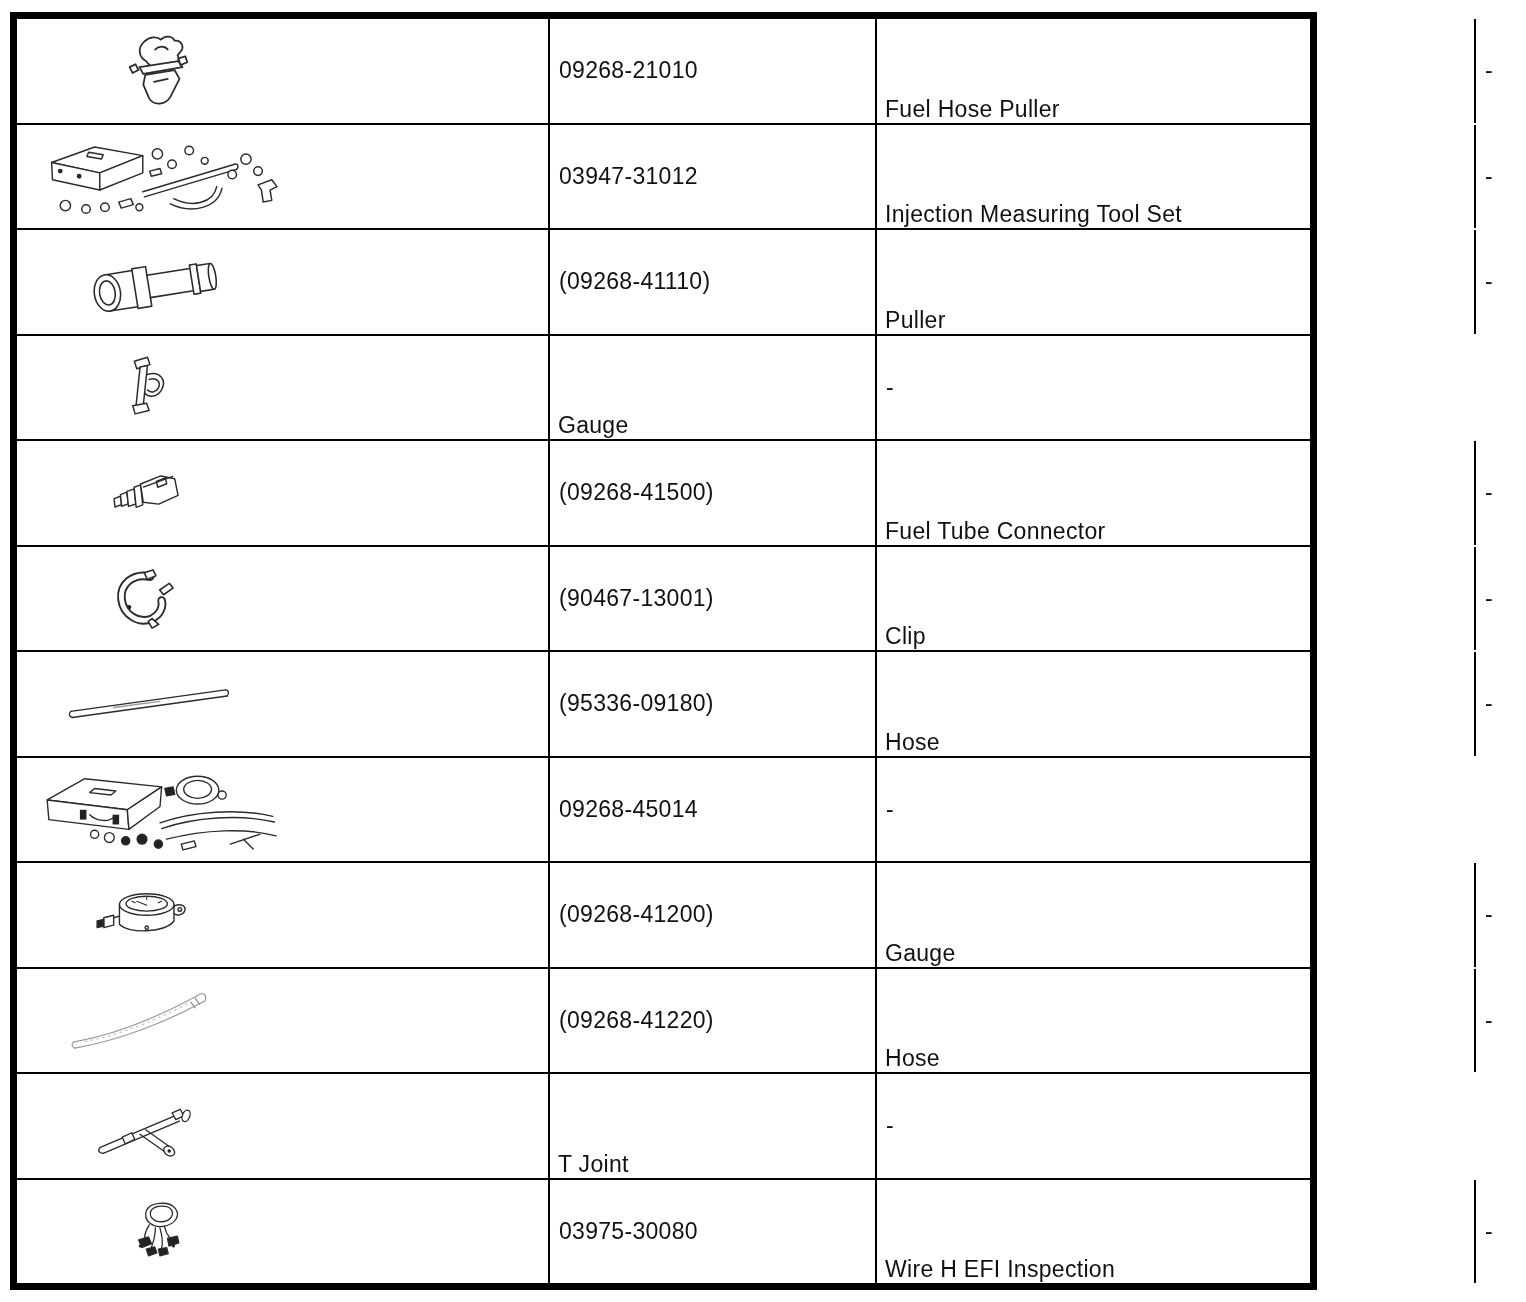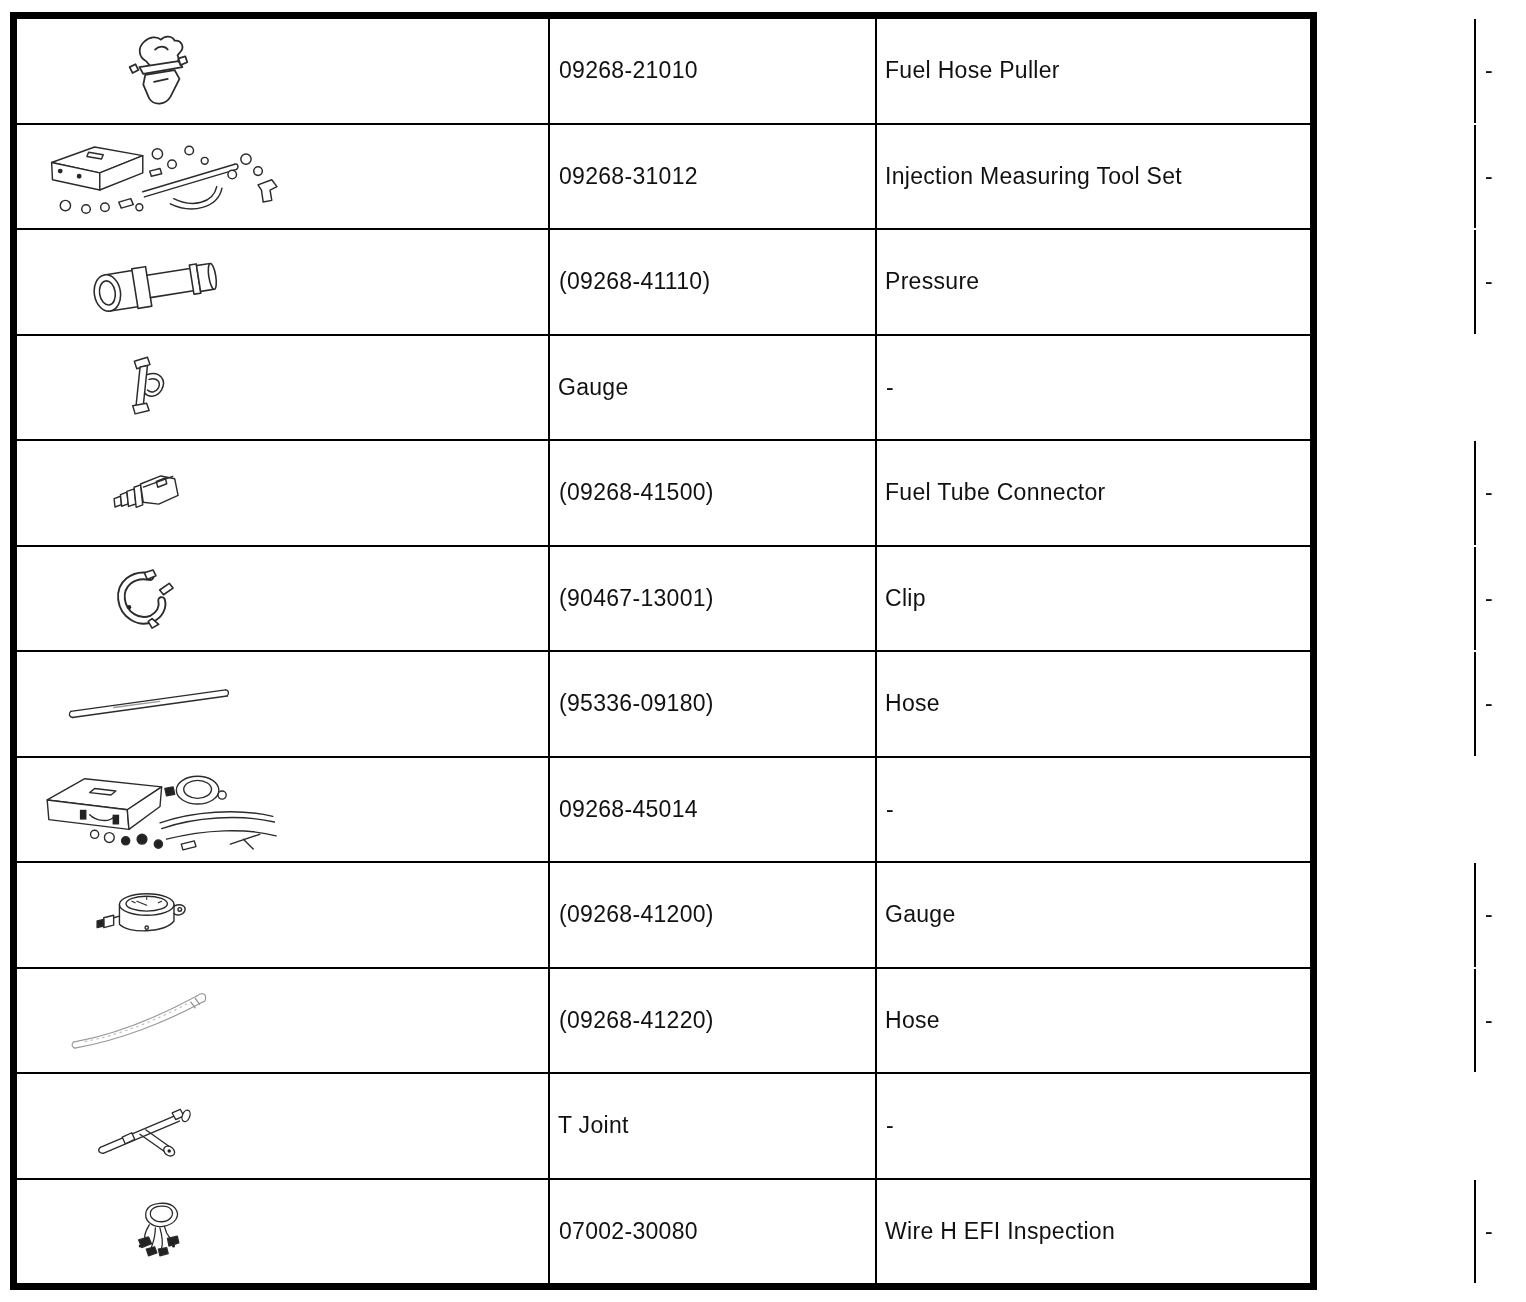--- a/index.html
+++ b/index.html
@@ -8,21 +8,21 @@
   .sst-table{position:absolute;left:10px;top:12px;width:1307px;height:1278px;
              box-sizing:border-box;border:7px solid #000;background:#fff;
              display:flex;flex-direction:column;}
   .row{flex:1;display:grid;grid-template-columns:531px 327px 599px 33px;
        border-top:2px solid #000;min-height:0;}
   .row:first-child{border-top:none;}
   .cell{box-sizing:border-box;display:flex;align-items:center;min-width:0;overflow:hidden;}
   .cell.fig{position:relative;}
   .cell.part,.cell.name,.cell.note{border-left:2px solid #000;}
   .cell.part{padding-left:9px;}
-  .cell.name{padding-left:8px;}
+  .cell.name{padding-left:8px;align-items:flex-end;}
   .cell.note{padding-left:9px;}
   .txt{font-size:23px;letter-spacing:0.3px;white-space:nowrap;}
   .fig svg{position:absolute;display:block;}
   
   .fig-fuel-hose-puller{left:103px;top:9px;width:72px;height:88px;}
   .fig-injection-measuring-tool-set{left:10px;top:10px;width:278px;height:86px;}
   .fig-adaptor{left:63px;top:16px;width:148px;height:66px;}
   .fig-clamp{left:100px;top:13px;width:56px;height:78px;}
   .fig-fuel-tube-connector{left:90px;top:28px;width:80px;height:48px;}
   .fig-clip{left:95px;top:20px;width:62px;height:66px;}
@@ -242,41 +242,41 @@
     </div>
   </div>
 
   <div class="row">
     <div class="cell fig">
       <svg class="fig-injection-measuring-tool-set">
             <use width="100%" height="100%" href="#injection-measuring-tool-set" xlink:href="#injection-measuring-tool-set"></use>
           </svg>
     </div>
     <div class="cell part">
-      <span class="txt">09268-31012</span>
+      <span class="txt">03947-31012</span>
     </div>
     <div class="cell name">
       <span class="txt">Injection Measuring Tool Set</span>
     </div>
     <div class="cell note">
       <span class="txt">-</span>
     </div>
   </div>
 
   <div class="row">
     <div class="cell fig">
       <svg class="fig-adaptor">
             <use width="100%" height="100%" href="#adaptor" xlink:href="#adaptor"></use>
           </svg>
     </div>
     <div class="cell part">
       <span class="txt">(09268-41110)</span>
     </div>
     <div class="cell name">
-      <span class="txt">Pressure</span>
+      <span class="txt">Puller</span>
     </div>
     <div class="cell note">
       <span class="txt">-</span>
     </div>
   </div>
 
   <div class="row">
     <div class="cell fig">
       <svg class="fig-clamp">
             <use width="100%" height="100%" href="#clamp" xlink:href="#clamp"></use>
@@ -403,21 +403,21 @@
     </div>
   </div>
 
   <div class="row">
     <div class="cell fig">
       <svg class="fig-wire-harness">
             <use width="100%" height="100%" href="#wire-harness" xlink:href="#wire-harness"></use>
           </svg>
     </div>
     <div class="cell part">
-      <span class="txt">07002-30080</span>
+      <span class="txt">03975-30080</span>
     </div>
     <div class="cell name">
       <span class="txt">Wire H EFI Inspection</span>
     </div>
     <div class="cell note">
       <span class="txt">-</span>
     </div>
   </div>
 </div>
 </div>

